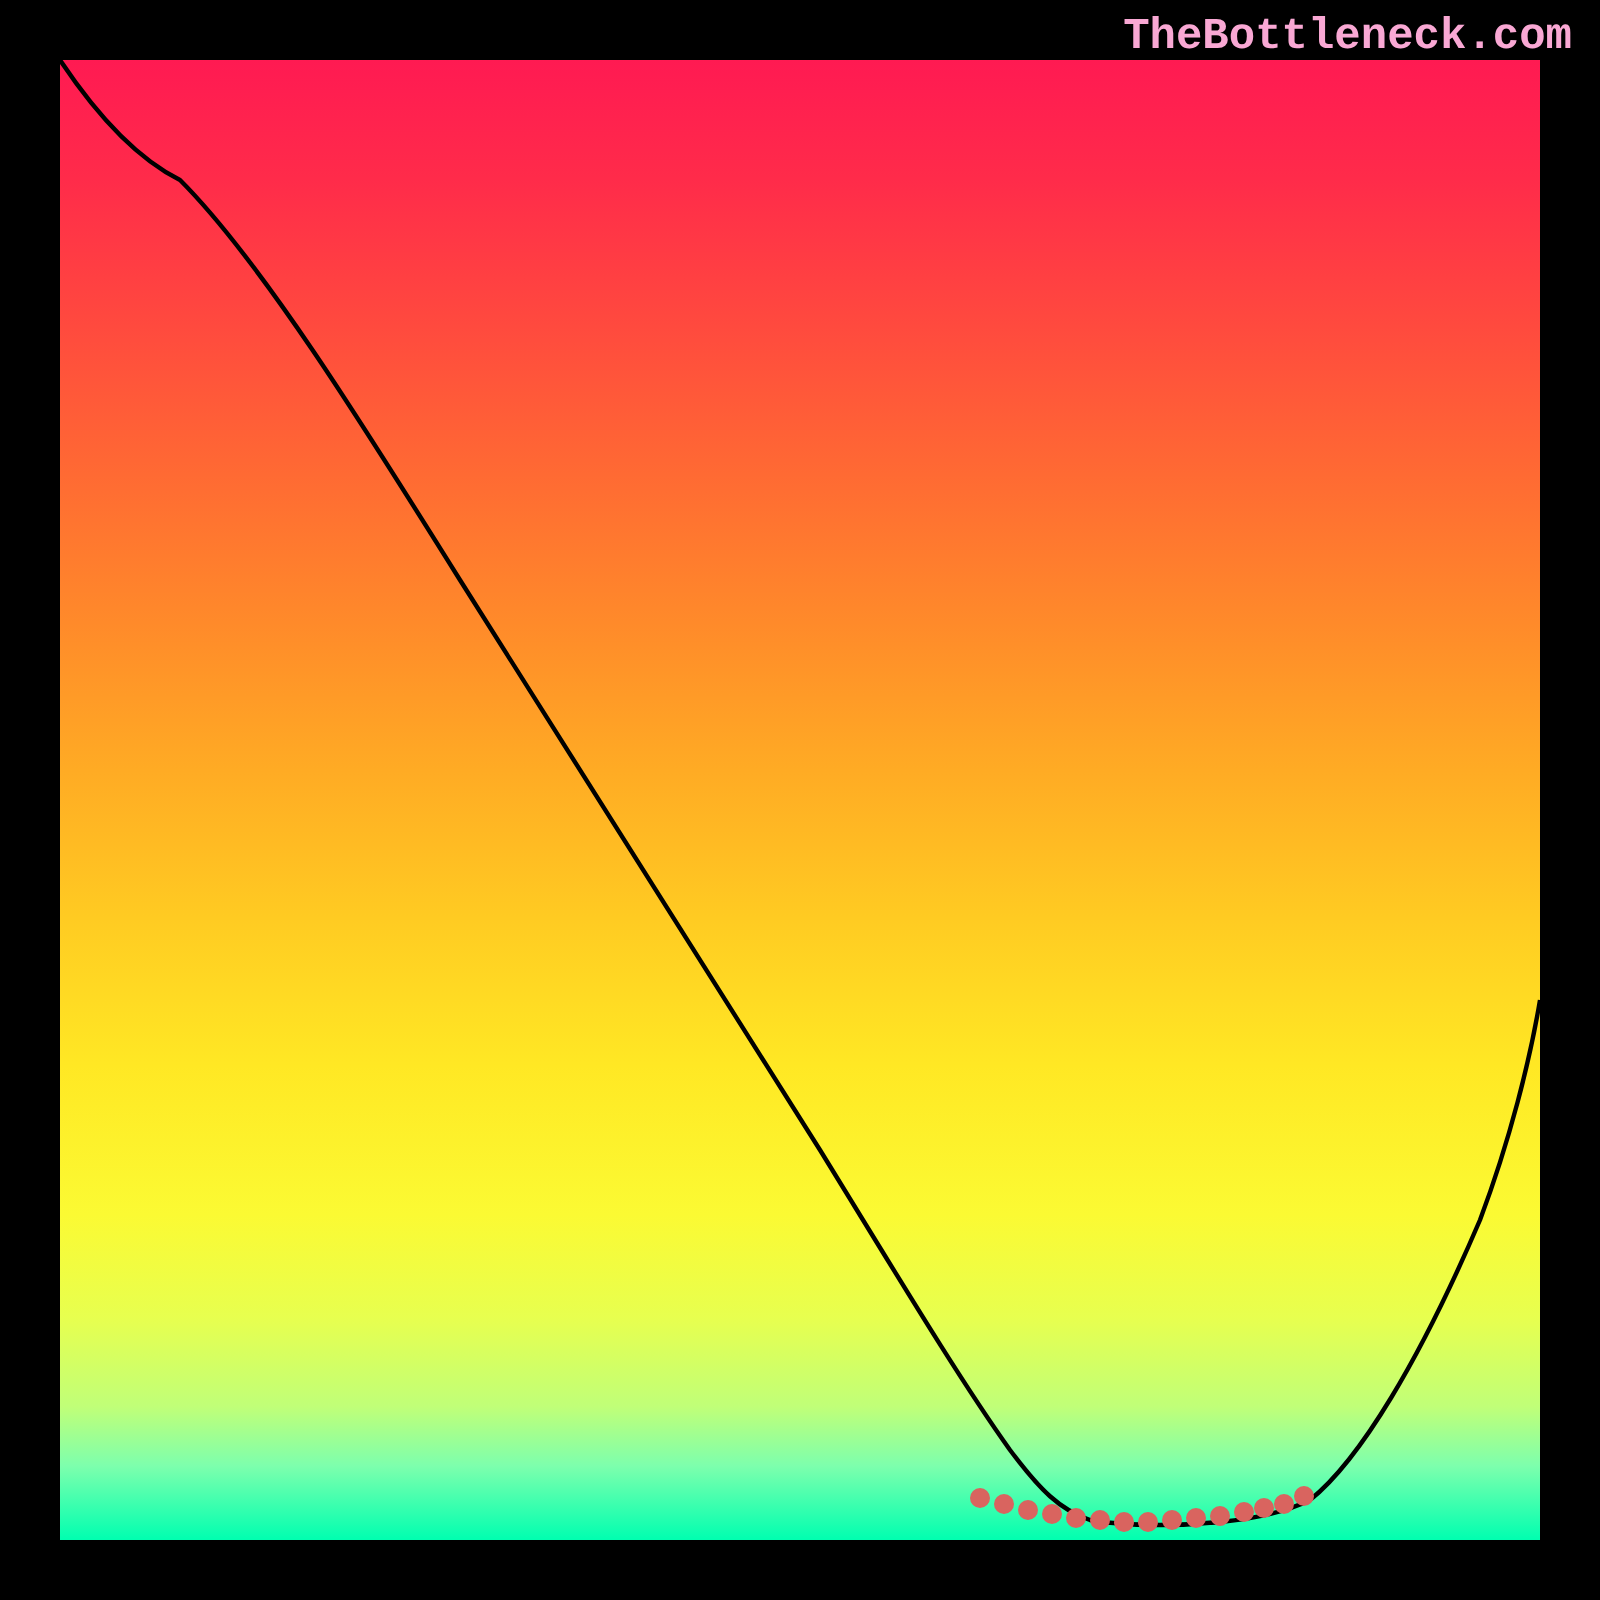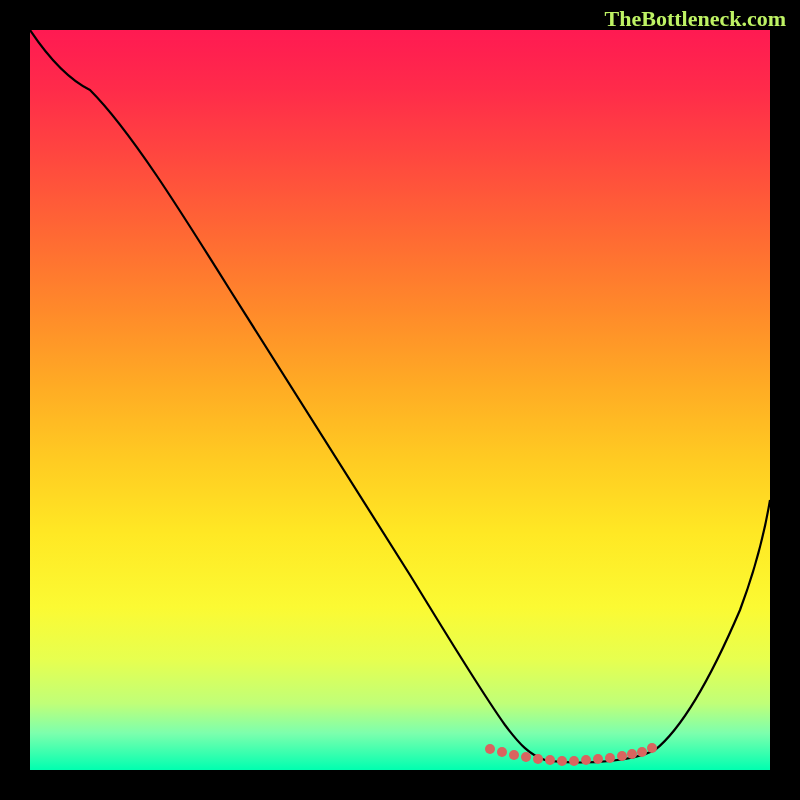--- a/index.html
+++ b/index.html
@@ -11,24 +11,24 @@
   .container {
     width: 800px;
     height: 800px;
     position: relative;
     background: #000000;
   }
   .watermark {
     position: absolute;
     top: 6px;
     right: 14px;
-    color: #bef264;
+    color: #f9a8d4;
     font-size: 22px;
     font-weight: bold;
-    font-family: Liberation Serif, serif;
+    font-family: Liberation Mono, monospace;
     z-index: 10;
   }
   .plot-area {
     position: absolute;
     left: 30px;
     top: 30px;
     width: 740px;
     height: 740px;
     overflow: hidden;
   }

